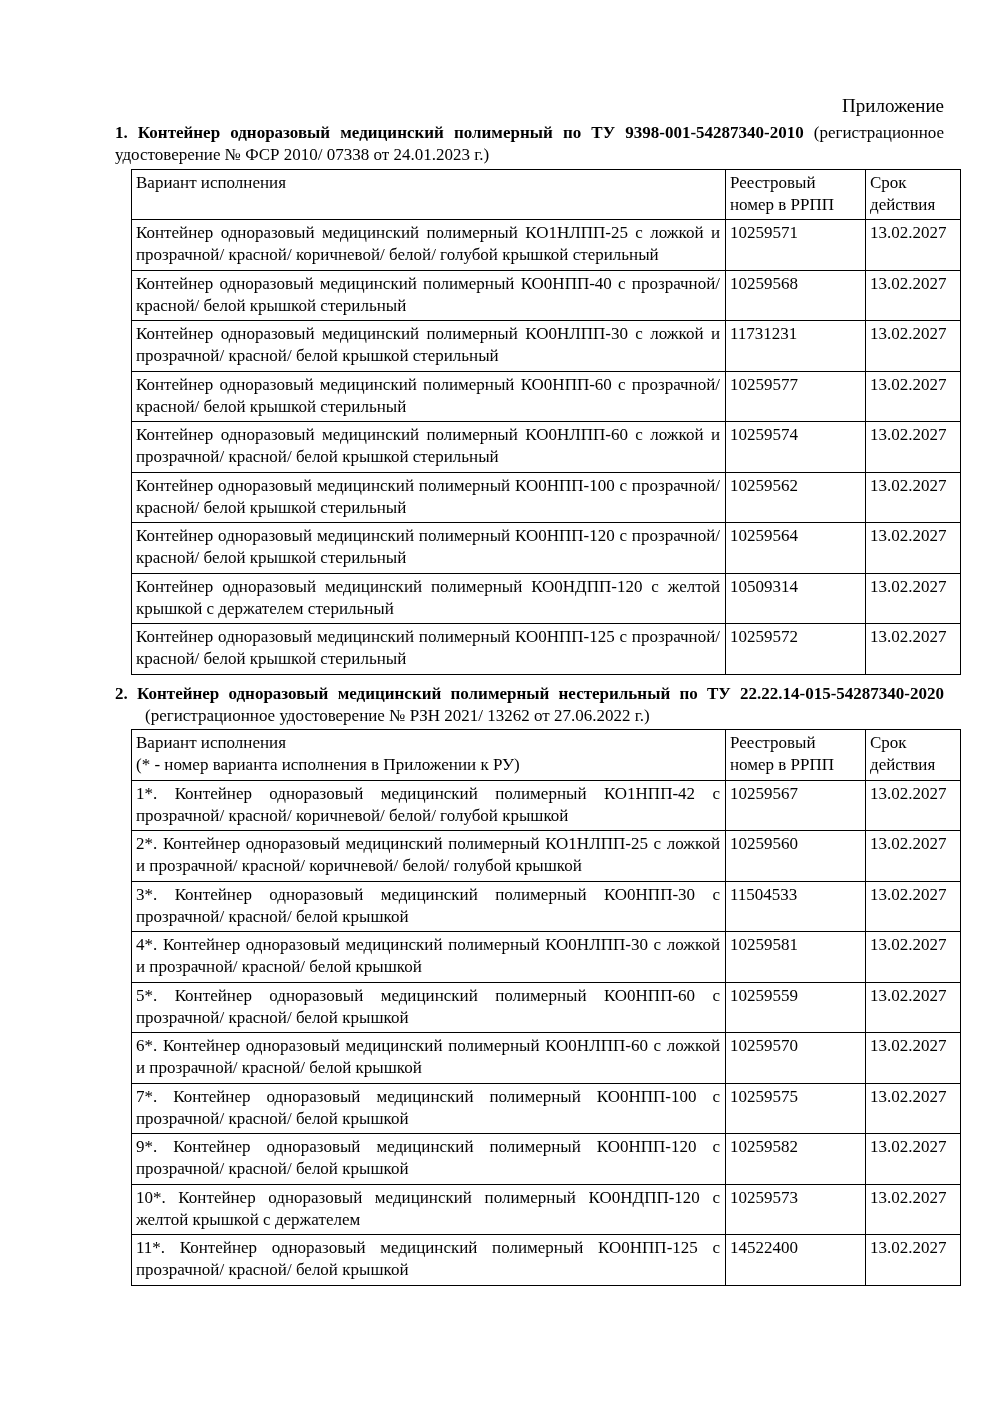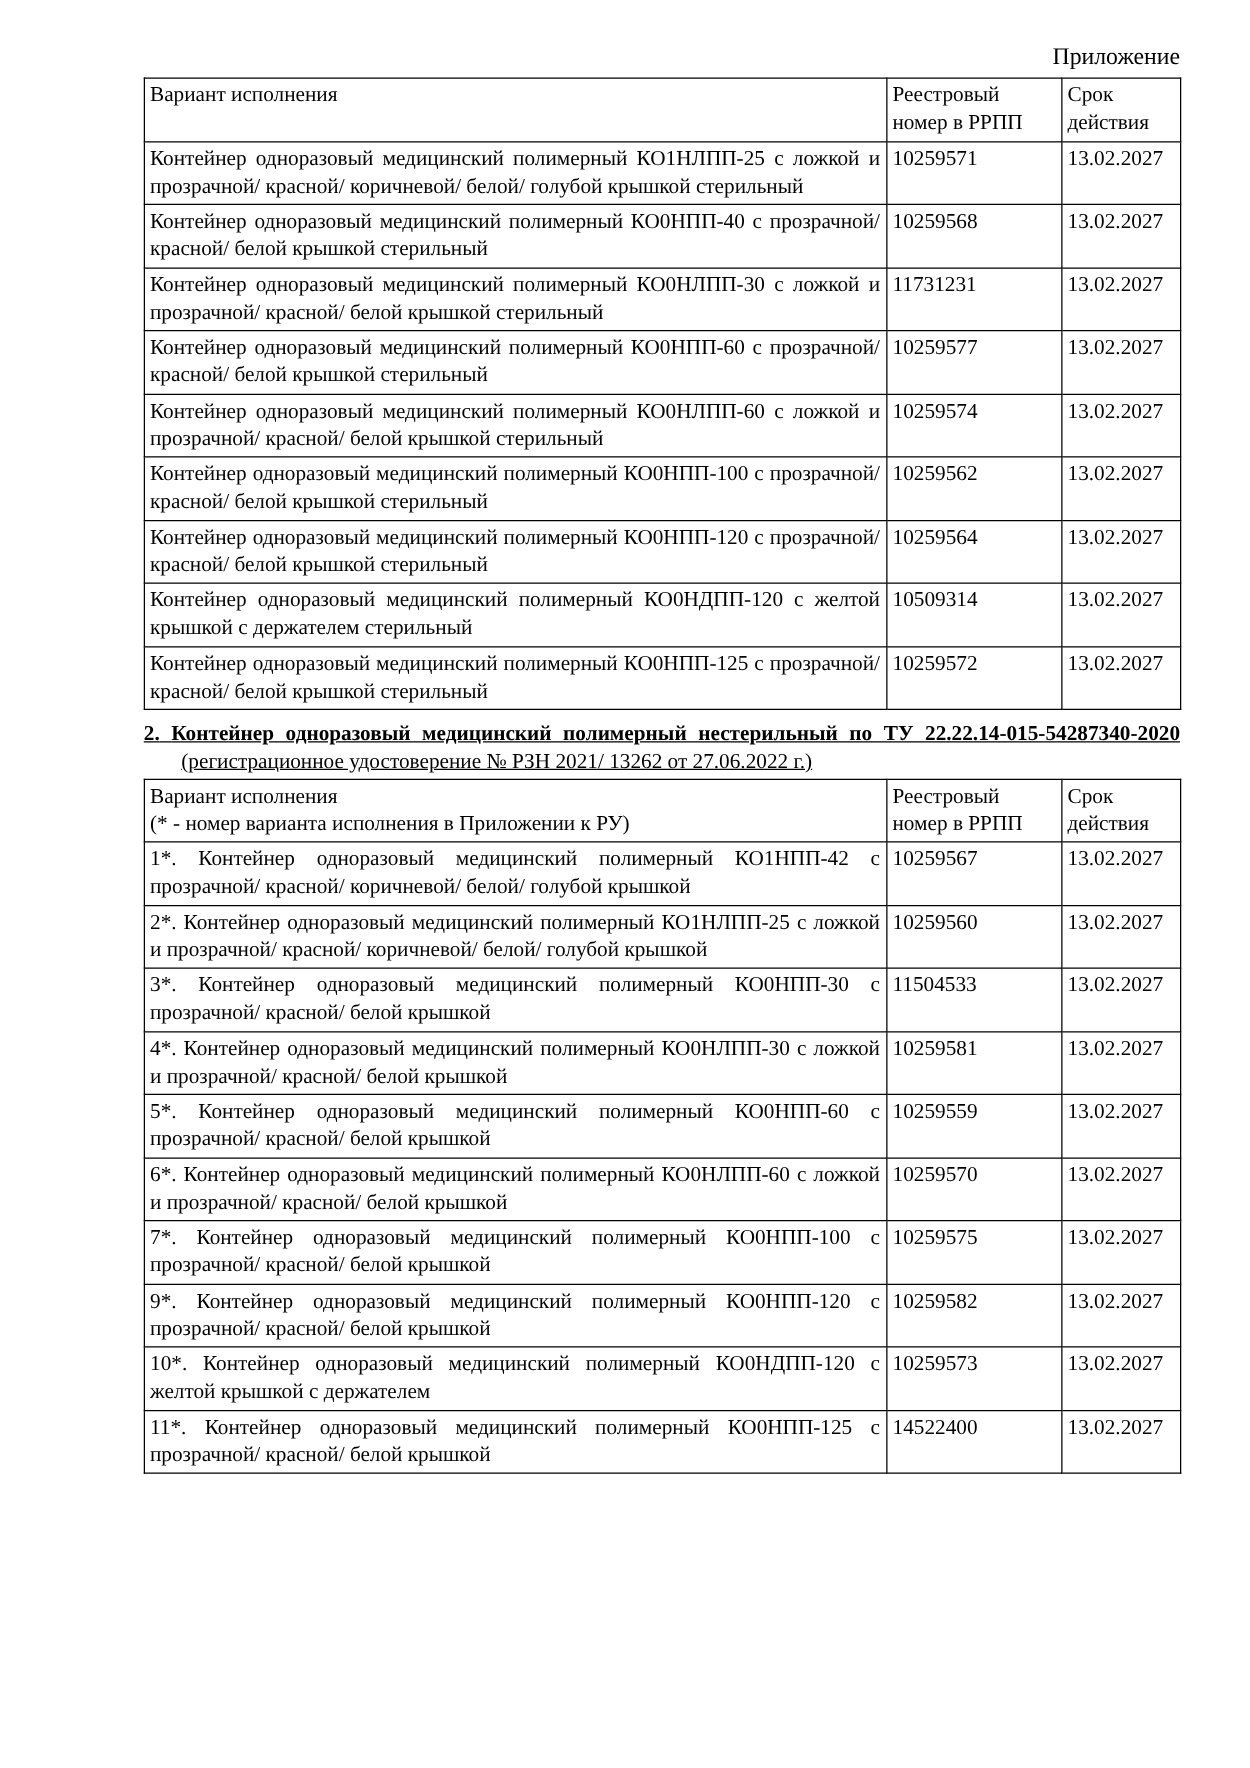--- a/index.html
+++ b/index.html
@@ -5,21 +5,21 @@
   html, body {
     margin: 0;
     padding: 0;
     background: #ffffff;
     color: #000000;
   }
   .page {
     width: 1000px;
     min-height: 1414px;
     box-sizing: border-box;
-    padding: 34px 56px 40px 115px;
+    padding: 94px 56px 40px 115px;
     background: #ffffff;
     font-family: "Liberation Serif", "DejaVu Serif", serif;
     font-size: 17px;
     line-height: 1.28;
   }
   .appendix {
     text-align: right;
     font-size: 19px;
     margin: 0 0 4px 0;
   }
@@ -28,27 +28,27 @@
     margin: 0 0 3px 0;
   }
   .heading .num,
   .heading .b {
     font-weight: bold;
   }
   .heading.hang {
     padding-left: 30px;
     text-indent: -30px;
     margin-top: 8px;
-    text-decoration: underline;
   }
   table.doc-table {
     width: 100%;
     border-collapse: collapse;
     table-layout: fixed;
     font-size: 17px;
+    margin-left: 16px;
   }
   table.doc-table col.c-variant { width: 594px; }
   table.doc-table col.c-number  { width: 140px; }
   table.doc-table col.c-valid   { width: 95px;  }
   table.doc-table th,
   table.doc-table td {
     border: 1px solid #000;
     vertical-align: top;
     padding: 2px 5px 4px 4px;
     font-weight: normal;
@@ -61,20 +61,21 @@
     display: block;
   }
 </style>
 </head>
 <body>
 
 <div class="page">
 
   <p class="appendix">Приложение</p>
 
+  <p class="heading"><span class="num">1.</span> <span class="b">Контейнер одноразовый медицинский полимерный по ТУ 9398-001-54287340-2010</span> <span>(регистрационное удостоверение № ФСР 2010/ 07338 от 24.01.2023 г.)</span></p>
 
   <table class="doc-table">
     <colgroup>
       <col class="c-variant">
       <col class="c-number">
       <col class="c-valid">
     </colgroup>
     <thead>
       <tr>
         <th>Вариант исполнения</th>

